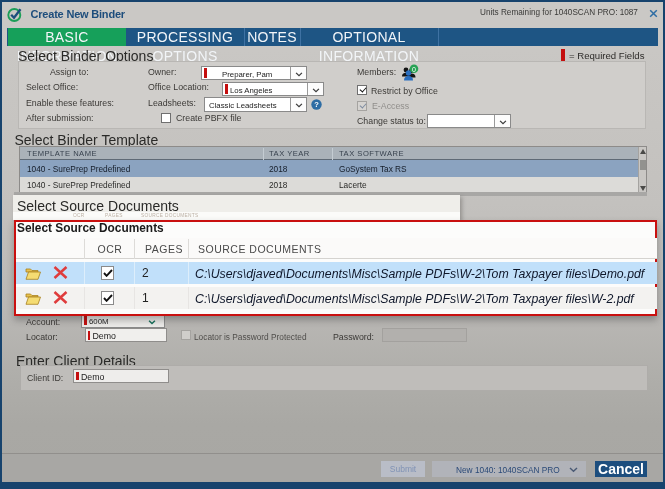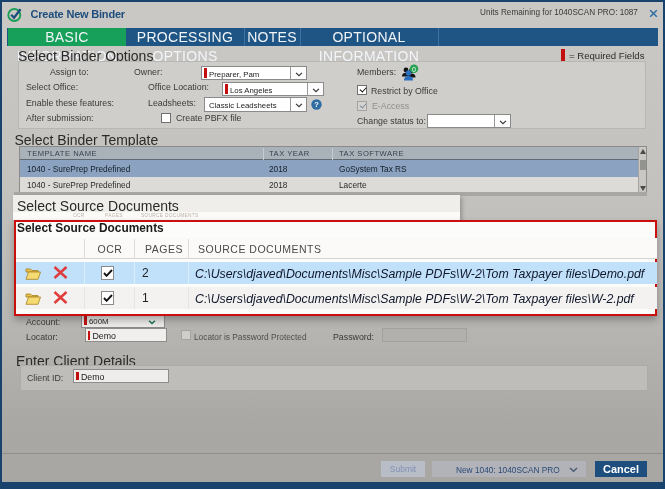--- a/index.html
+++ b/index.html
@@ -57,27 +57,27 @@
     <div class="tabdiv" style="left:431px;"></div>
   </div>
 
   <div class="sechead" style="left:16px;top:45.5px;">Select Binder Options</div>
   <div class="panel" style="left:16px;top:59px;width:628px;height:68px;"></div>
   <div class="lbl" style="left:24px;top:65px;margin-left:24px;">Assign to:</div>
   <div class="lbl" style="left:24px;top:80px;">Select Office:</div>
   <div class="lbl" style="left:24px;top:95.5px;">Enable these features:</div>
   <div class="lbl" style="left:24px;top:110.5px;">After submission:</div>
 
-  <div class="lbl" style="left:132px;top:65px;">Owner:</div>
+  <div class="lbl" style="left:146px;top:65px;">Owner:</div>
   <div class="lbl" style="left:146px;top:80px;">Office Location:</div>
   <div class="lbl" style="left:146px;top:95.5px;">Leadsheets:</div>
 
   <div class="dd" style="left:199px;top:63.5px;width:106px;">
     <div class="reqbar"></div>
-    <div class="val" style="left:7px;">Preparer, Pam</div>
+    <div class="val" style="left:20px;">Preparer, Pam</div>
     <div class="btn">
         <svg class="chev" viewBox="0 0 9 6">
           <path d="M1 1 L4.5 4.3 L8 1" fill="none" stroke="#3a3a3a" stroke-width="1.5"></path>
         </svg>
       </div>
   </div>
   <div class="dd" style="left:220px;top:79.5px;width:102px;">
     <div class="reqbar"></div>
     <div class="val" style="left:7px;">Los Angeles</div>
     <div class="btn">
@@ -253,15 +253,15 @@
   </div>
 
   <div class="abs" style="left:0;right:0;bottom:0;height:29.5px;background:#a8a7a4;border-top:1px solid #918f8c;">
     <div class="abs" style="left:379px;top:7.5px;width:44px;height:16px;background:#b9bdc7;color:#8193b5;font-size:8.5px;text-align:center;line-height:16px;">Submit</div>
     <div class="abs" style="left:430px;top:7.5px;width:154px;height:16px;background:#b1b3b9;color:#2b4a78;font-size:8.3px;">
       <span class="abs" style="left:24px;top:4px;white-space:nowrap;">New 1040: 1040SCAN PRO</span>
       <svg class="abs" style="left:137px;top:5.5px;" width="9" height="6" viewBox="0 0 9 6">
           <path d="M1 1 L4.5 4.3 L8 1" fill="none" stroke="#4a5a74" stroke-width="1.4"></path>
         </svg>
     </div>
-    <div class="abs" style="left:593px;top:7.5px;width:52px;height:16px;background:#1d4e7e;color:#fff;font-size:11px;font-weight:bold;text-align:center;line-height:16px;">Cancel</div>
+    <div class="abs" style="left:593px;top:7.5px;width:52px;height:16px;background:#1d4e7e;color:#fff;font-size:14px;font-weight:bold;text-align:center;line-height:16px;">Cancel</div>
   </div>
 </div>
 
 </body></html>

